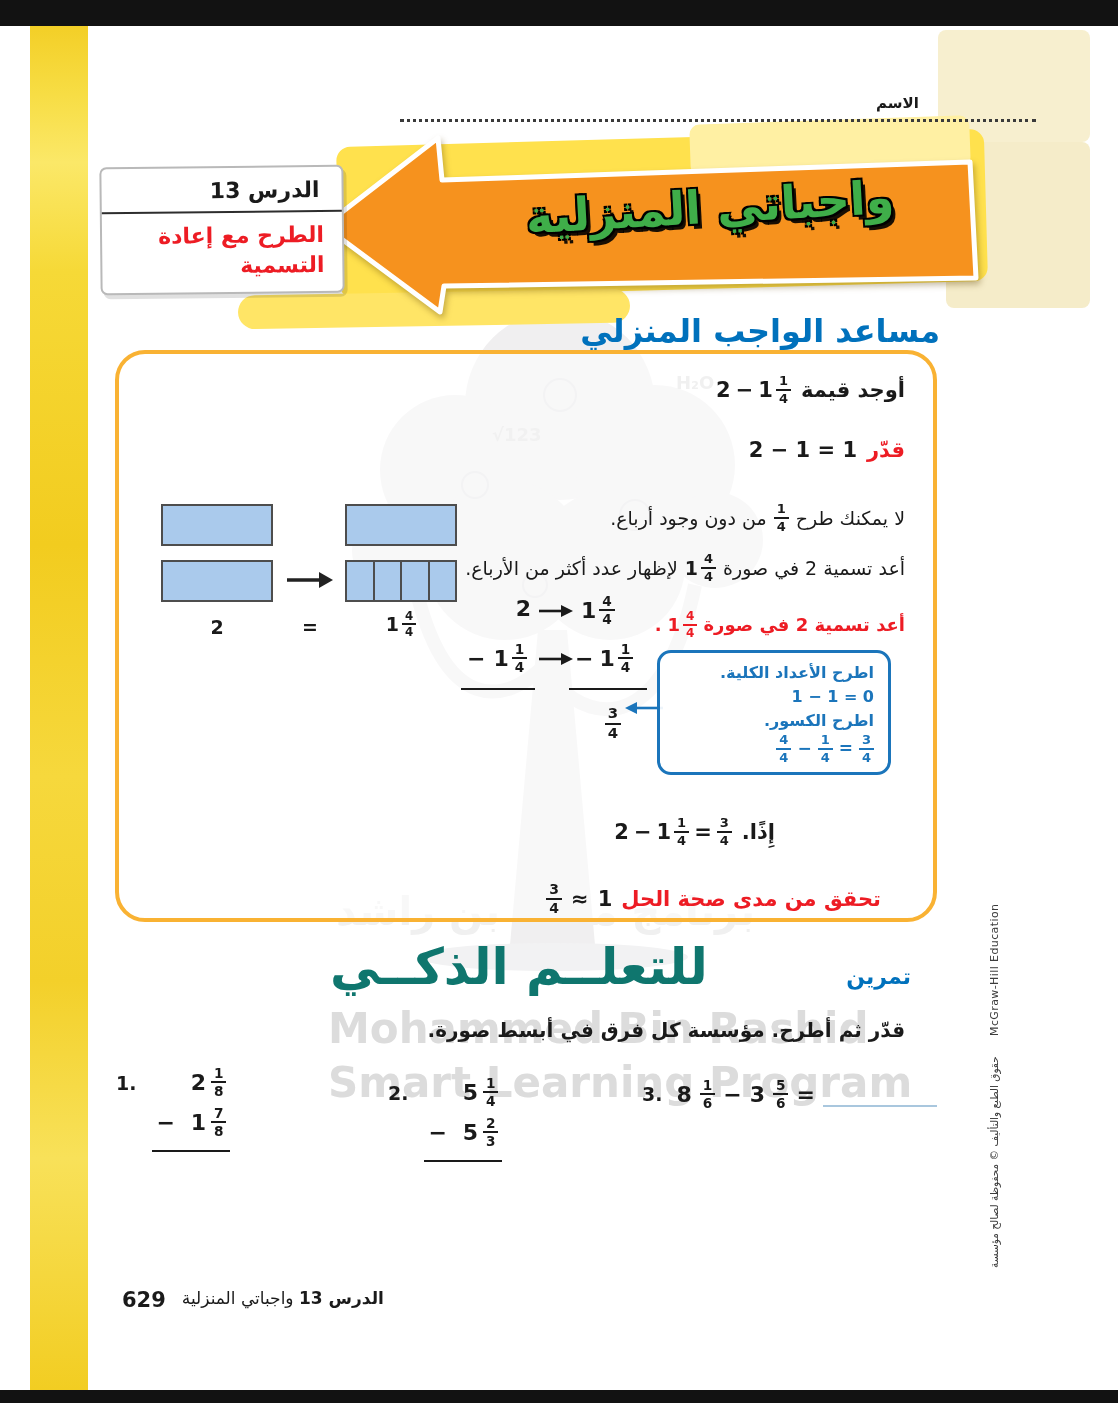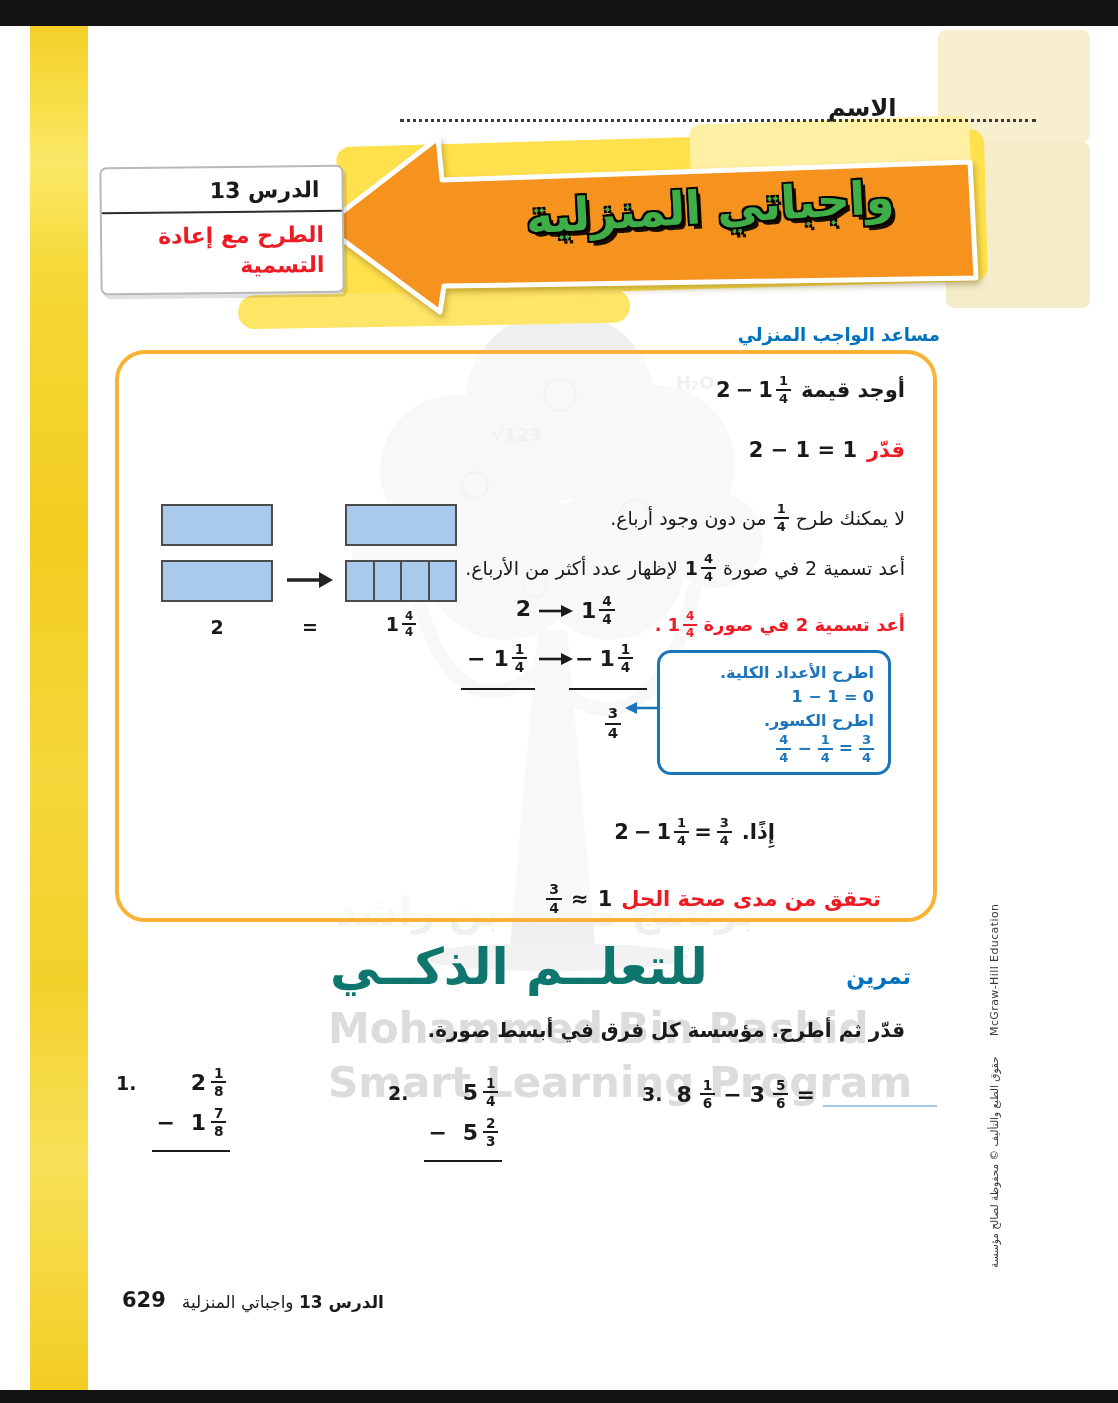--- a/index.html
+++ b/index.html
@@ -65,21 +65,21 @@
         <circle cx="240" cy="300" r="12"></circle>
     </g>
   </svg>
   <div class="wm" style="left:676px;top:372px;font-size:18px;color:#dedede">H₂O</div>
   <div class="wm" style="left:492px;top:424px;font-size:18px;color:#e0e0e0">√123</div>
   <div class="wm" style="left:336px;top:888px;font-size:40px;color:#f0f0f0;letter-spacing:6px;direction:rtl">برنامج محمد بن راشد</div>
   <div class="wm" style="left:330px;top:938px;font-size:50px;color:#0f766e;letter-spacing:4px;direction:rtl">للتعلــم الذكــي</div>
   <div class="wm" style="left:328px;top:1058px;font-size:42px;color:#dcdcdc">Smart Learning Program</div>
   <div class="wm" style="left:328px;top:1004px;font-size:42px;color:#dcdcdc">Mohammed Bin Rashid</div>
 
-  <div class="abs b content" style="left:828px;top:94px;font-size:24px;z-index:2">الاسم</div>
+  <div class="abs b content" style="left:876px;top:94px;font-size:15px;z-index:2">الاسم</div>
   <div class="abs" style="left:400px;top:96px;width:636px;height:26px;border-bottom:3px dotted #3a3a3a;z-index:2"></div>
 
   <div class="abs" style="left:938px;top:30px;width:152px;height:112px;background:#f7efcf;border-radius:8px;z-index:1"></div>
   <div class="abs" style="left:946px;top:142px;width:144px;height:166px;background:#f5ecc9;border-radius:8px;z-index:1"></div>
   <div class="abs" style="left:338px;top:138px;width:648px;height:152px;background:#FFE14D;border-radius:14px;transform:rotate(-1.6deg);z-index:1"></div>
   <div class="abs" style="left:690px;top:120px;width:280px;height:52px;background:#FFF0A3;border-radius:10px;transform:rotate(-2deg);z-index:1"></div>
   <div class="abs" style="left:238px;top:292px;width:392px;height:34px;background:#FFE566;border-radius:17px;transform:rotate(-1deg);z-index:1"></div>
 
   <svg class="abs" style="left:318px;top:126px;z-index:2;filter:drop-shadow(2px 4px 3px rgba(90,60,0,.35))" width="665" height="190" viewBox="0 0 665 190">
     <polygon points="6,100 120,12 124,54 652,36 658,152 126,160 122,186" fill="#F6921E" stroke="#ffffff" stroke-width="5" stroke-linejoin="round"></polygon>
@@ -88,21 +88,21 @@
        text-shadow:-2px -2px 0 #000,2px -2px 0 #000,-2px 2px 0 #000,2px 2px 0 #000,4px 5px 0 rgba(0,0,0,.9)">واجباتي المنزلية</div>
 
   <div class="abs" dir="rtl" style="left:100px;top:166px;width:244px;background:#fff;border:2px solid #b9b9b9;border-radius:7px;transform:rotate(-.6deg);box-shadow:3px 4px 0 rgba(0,0,0,.12);z-index:3">
     <div class="b" style="font-size:22px;padding:10px 22px 8px 12px;border-bottom:2px solid #2d2d2d;text-align:right">الدرس 13</div>
     <div class="b red" style="font-size:22px;padding:8px 18px 12px;text-align:right;line-height:1.35">
       <div>الطرح مع إعادة</div>
       <div>التسمية</div>
     </div>
   </div>
 
-  <div class="abs b blue content" style="right:178px;top:324px;font-size:18px">مساعد الواجب المنزلي</div>
+  <div class="abs b blue content" style="right:178px;top:312px;font-size:32px">مساعد الواجب المنزلي</div>
 
   <div class="abs content" style="left:115px;top:350px;width:822px;height:572px;border:4px solid #F9B233;border-radius:30px;background:rgba(255,255,255,.55)">
 
     <div class="abs rtl-line b" style="top:20px;right:28px;font-size:21px">
       <span>أوجد قيمة</span>
       <span class="math">
         <span>2</span>
         <span>−</span>
         <span class="mixed">
           <span>1</span>
@@ -343,21 +343,21 @@
       <span>3</span>
       <span class="frac">
         <span class="fnum">5</span>
         <span class="fden">6</span>
       </span>
       <span>=</span>
       <span class="blank"></span>
     </span>
   </div>
 
-  <div class="abs content" style="left:122px;top:1288px;display:flex;align-items:flex-end;gap:16px">
+  <div class="abs content" style="left:122px;top:1288px;display:flex;align-items:flex-start;gap:16px">
     <span class="b" style="font-size:21px">629</span>
     <span dir="rtl" style="font-size:17px">
       <b>الدرس 13</b>
       <span>واجباتي المنزلية</span>
     </span>
   </div>
 
   <div class="vert" style="left:988px;top:1036px">McGraw-Hill Education</div>
   <div class="vert" dir="rtl" style="left:988px;top:1268px;font-size:10.5px">حقوق الطبع والتأليف © محفوظة لصالح مؤسسة</div>
 

